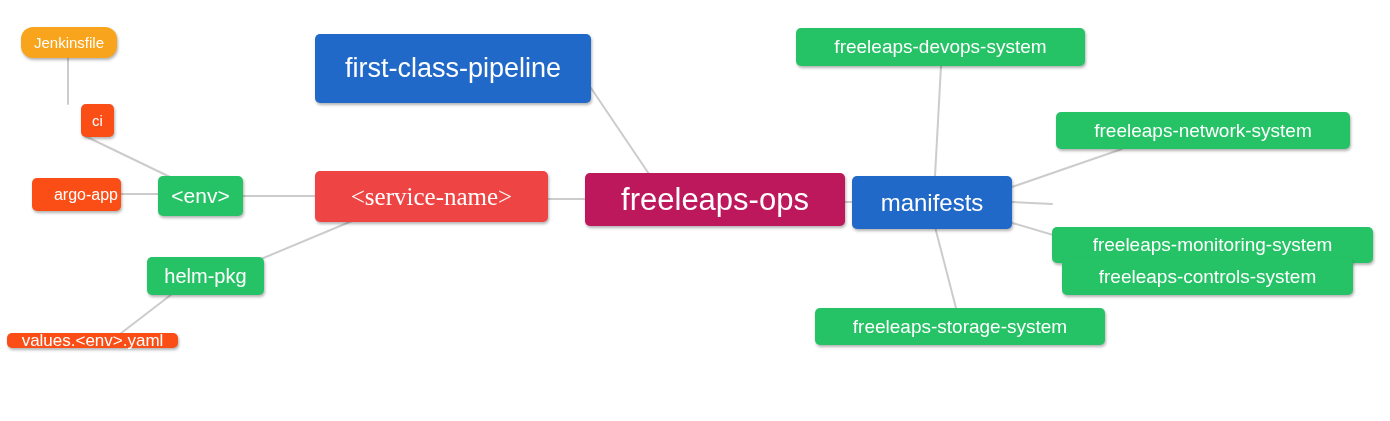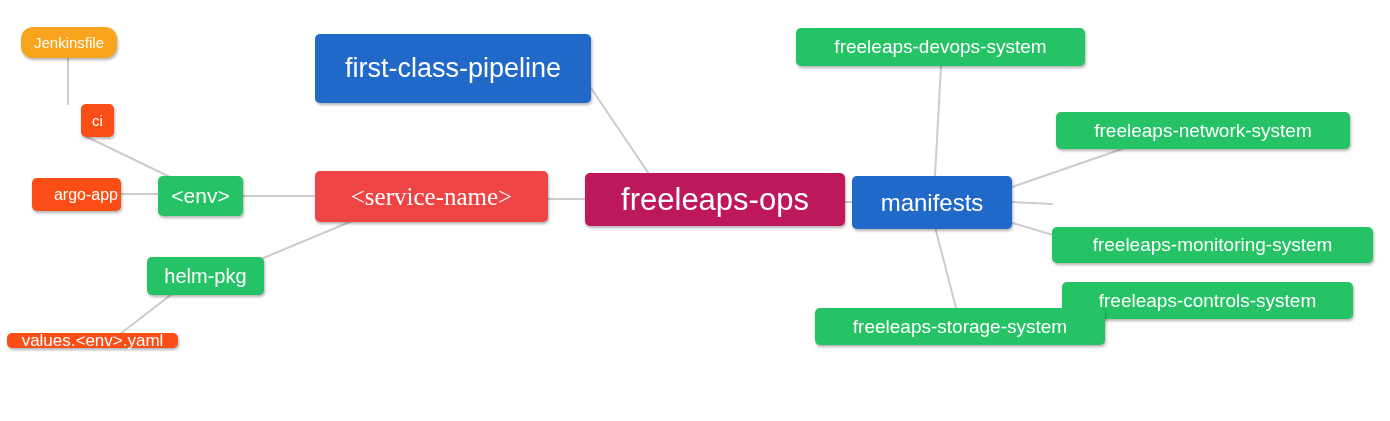--- a/index.html
+++ b/index.html
@@ -65,16 +65,16 @@
       <div class="node" style="left: 158px; top: 176px; width: 85px; height: 40px; font-size: 21px; background: rgb(38, 195, 102); text-align: center;">&lt;env&gt;</div>
       <div class="node" style="left: 147px; top: 257px; width: 117px; height: 38px; font-size: 20px; background: rgb(38, 195, 102);">helm-pkg</div>
       <div class="node" style="left: 7px; top: 333px; width: 171px; height: 15px; font-size: 17px; background: rgb(250, 78, 22);">values.&lt;env&gt;.yaml</div>
       <div class="node" style="left: 315px; top: 34px; width: 276px; height: 69px; font-size: 27px; background: rgb(33, 105, 200);">first-class-pipeline</div>
       <div class="node" style="left: 315px; top: 171px; width: 233px; height: 51px; font-size: 25px; background: #ef4444; font-family: Liberation Serif, serif;">&lt;service-name&gt;</div>
       <div class="node" style="left: 585px; top: 173px; width: 260px; height: 53px; font-size: 31px; background: #be185d;">freeleaps-ops</div>
       <div class="node" style="left: 852px; top: 176px; width: 160px; height: 53px; font-size: 24px; background: rgb(33, 105, 200);">manifests</div>
       <div class="node" style="left: 796px; top: 28px; width: 289px; height: 38px; font-size: 19px; background: rgb(38, 195, 102);">freeleaps-devops-system</div>
       <div class="node" style="left: 1056px; top: 112px; width: 294px; height: 37px; font-size: 19px; background: rgb(38, 195, 102);">freeleaps-network-system</div>
       <div class="node" style="left: 1052px; top: 187px; width: 321px; height: 36px; font-size: 19px; background: rgb(38, 195, 102); margin-top: 40px;">freeleaps-monitoring-system</div>
-      <div class="node" style="left: 1062px; top: 258px; width: 291px; height: 37px; font-size: 19px; background: rgb(38, 195, 102); margin-top: 24px;">freeleaps-controls-system</div>
+      <div class="node" style="left: 1062px; top: 258px; width: 291px; height: 37px; font-size: 19px; background: rgb(38, 195, 102);">freeleaps-controls-system</div>
       <div class="node" style="left: 815px; top: 308px; width: 290px; height: 37px; font-size: 19px; background: rgb(38, 195, 102);">freeleaps-storage-system</div>
     </div>
 </div>
 
 </body></html>

